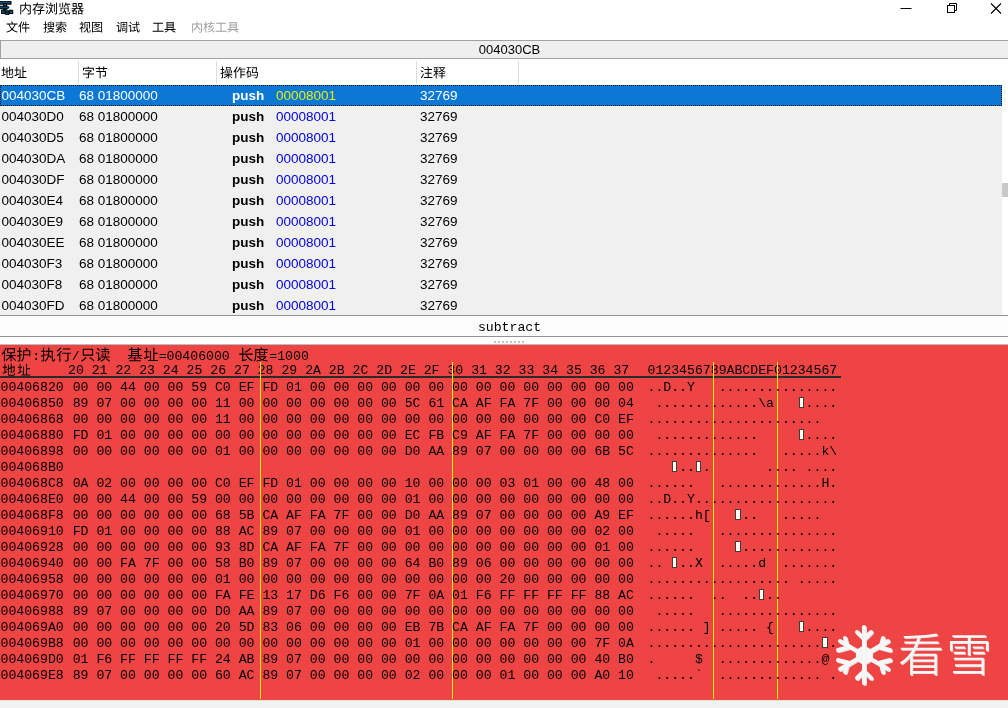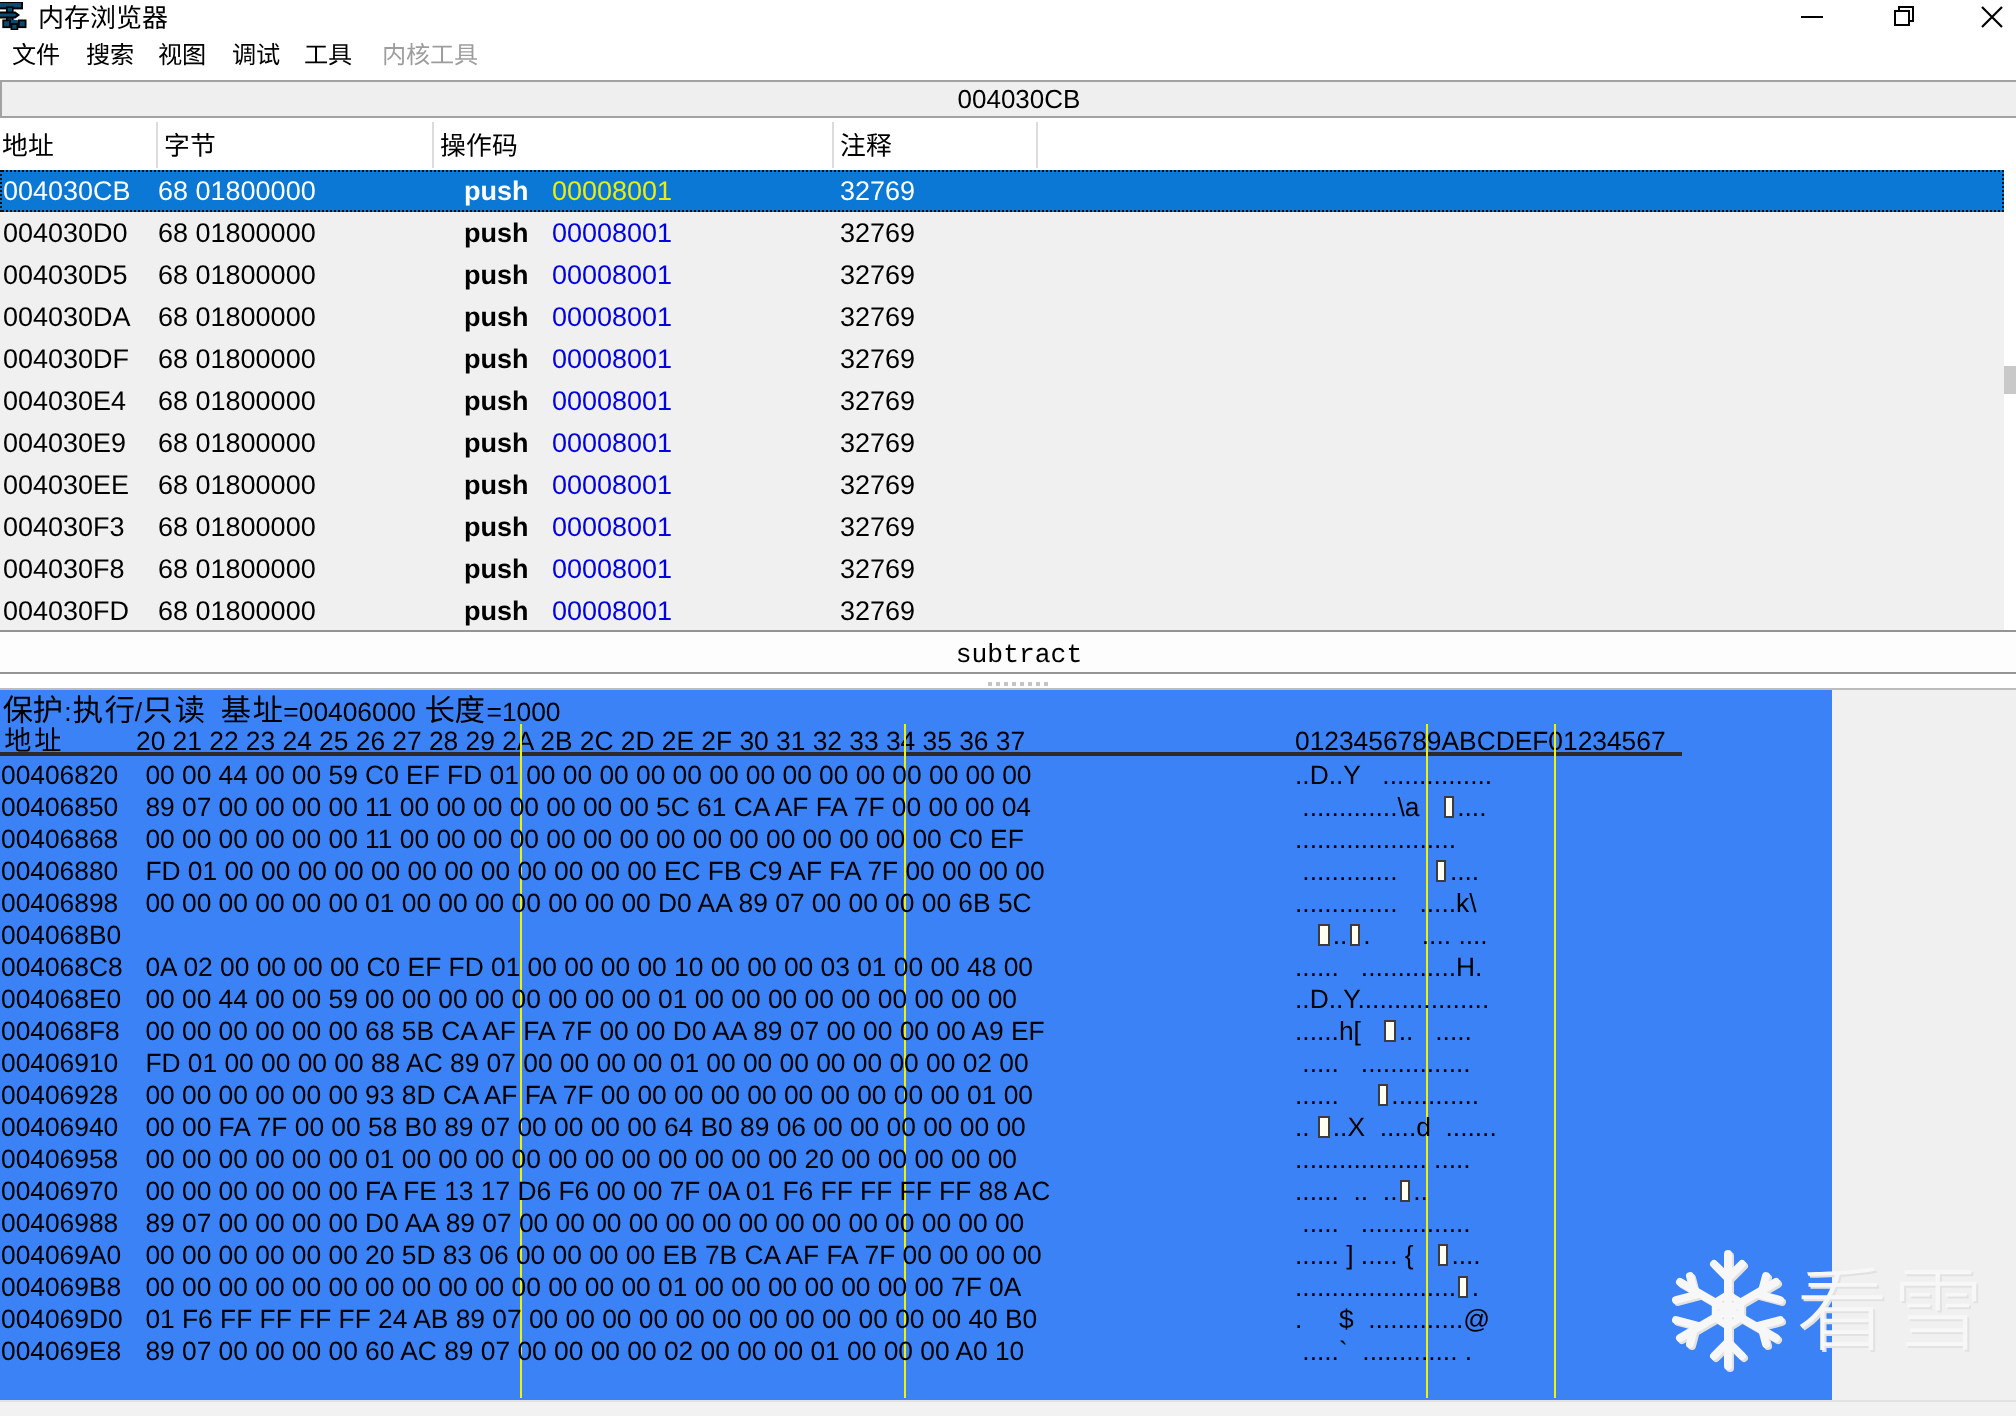--- a/index.html
+++ b/index.html
@@ -46,22 +46,22 @@
   
   #subtractbar{left:0;top:315px;width:1019px;height:22px;background:#fdfdfd;
                border-top:1px solid #949494;border-bottom:1px solid #949494;
                text-align:center;font-family:"Liberation Mono",monospace;font-size:13.18px;
                line-height:23px;color:#000;}
   #splitter{left:0;top:337px;width:1008px;height:8px;background:#fff;border-bottom:1px solid #bdbdbd;}
   #splitgrip{left:494px;top:341px;width:30px;height:2px;
              background:repeating-linear-gradient(90deg,#c4c4c4 0 2px,transparent 2px 4px);}
 
   
-  #hexpanel{left:0;top:345px;width:916px;height:356px;background:#3b82f6;
-            font-family:Liberation Sans, sans-serif;font-size:13.18px;color:#000;}
+  #hexpanel{left:0;top:345px;width:1008px;height:356px;background:#ef4444;
+            font-family:Liberation Mono, monospace;font-size:13.18px;color:#000;}
   .hexline{position:absolute;height:16px;line-height:16px;white-space:pre;}
   #hexinfo{left:0.5px;top:2.4px;}
   #hexinfo svg.cjk{width:15.82px;height:15.2px;vertical-align:-1.9px;}
   #hexhdr-addr svg.cjk{width:15.82px;height:13.6px;vertical-align:-2.05px;}
   #hexhdr-addr{left:0.5px;top:18px;}
   #hexhdr-bytes{left:68px;top:18px;}
   #hexhdr-ascii{left:647.5px;top:18px;}
   #hexunderline{left:0;top:31.2px;width:841px;height:1.5px;background:#2a2a2a;}
   .vyellow{position:absolute;top:17px;width:1px;height:337px;background:#f2f200;}
   #hexrows{position:absolute;left:0;top:35px;width:1008px;height:320px;}

